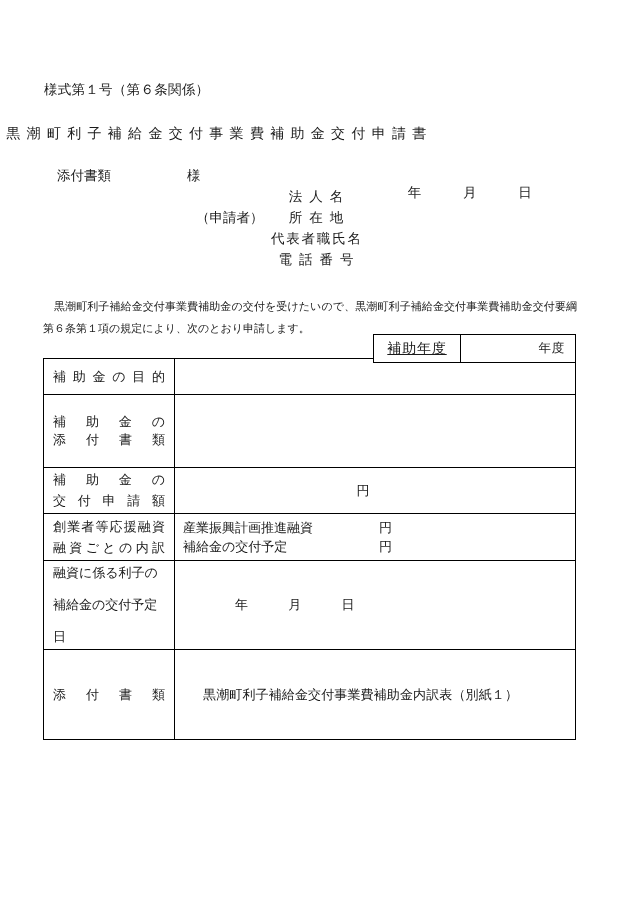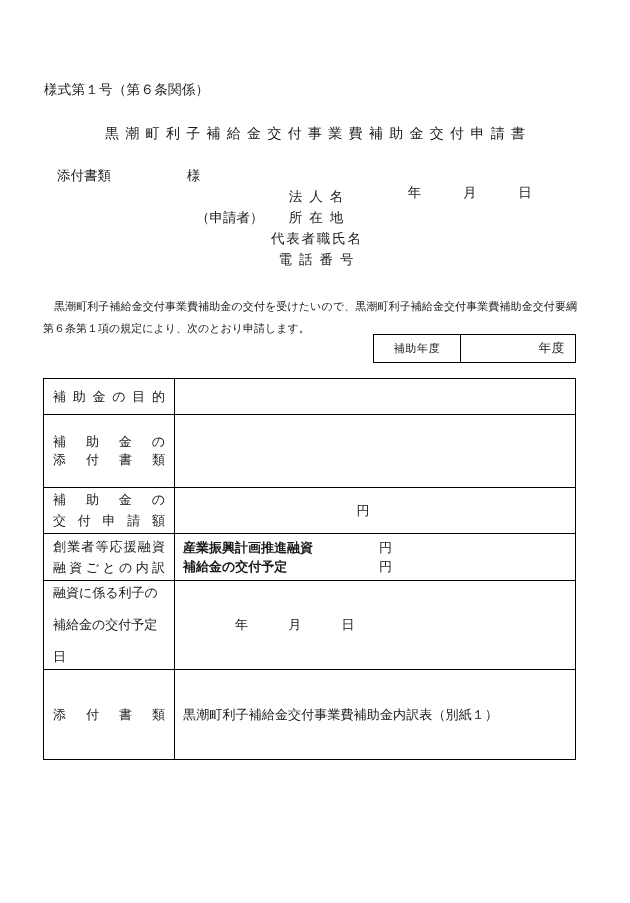--- a/index.html
+++ b/index.html
@@ -32,21 +32,20 @@
   #form-number {
     left: 44px;
     top: 44px;
     font-size: 13.5px;
     letter-spacing: 0.02em;
   }
   #doc-title {
     left: 0;
     top: 88px;
     width: 630px;
-    text-align: center;
     font-size: 14px;
     letter-spacing: 0.45em;
     text-indent: 0.45em;
     white-space: nowrap;
   }
   #addressee {
     left: 57px;
     top: 130px;
     font-size: 13.5px;
   }
@@ -120,40 +119,41 @@
     display: flex;
     background: #fff;
     z-index: 3;
   }
   #fiscal-year-box .fy-label {
     width: 87px;
     border-right: 1.3px solid #000;
     display: flex;
     align-items: center;
     justify-content: center;
-    font-size: 11px;
+    font-size: 14px;
     letter-spacing: 0.06em;
     box-sizing: border-box;
+    text-decoration: underline;
   }
   #fiscal-year-box .fy-value {
     flex: 1;
     display: flex;
     align-items: center;
     justify-content: flex-end;
     padding-right: 10px;
     font-size: 12.5px;
     letter-spacing: 0.06em;
     box-sizing: border-box;
   }
 
   
   #main-table {
     position: absolute;
     left: 43px;
-    top: 378px;
+    top: 358px;
     width: 533px;
     border-collapse: collapse;
     table-layout: fixed;
     background: #fff;
     z-index: 2;
   }
   #main-table td {
     border: 1.3px solid #000;
     font-size: 13px;
     vertical-align: middle;
@@ -223,35 +223,35 @@
     display: block;
     line-height: 19px;
   }
   .loan-row {
     display: block;
     white-space: nowrap;
   }
   .loan-row .loan-name {
     display: inline-block;
     width: 196px;
-    font-weight: bold;
   }
   .loan-row .loan-unit {
     display: inline-block;
   }
   .date-inline {
     display: block;
     padding-left: 52px;
     letter-spacing: 1.05em;
     font-size: 13px;
   }
   .attach-text {
     display: block;
     font-size: 13px;
     letter-spacing: 0.01em;
+    margin-left: 20px;
   }
 </style>
 </head>
 <body>
 
 <div class="page">
 
   <div class="abs" id="form-number">様式第１号（第６条関係）</div>
 
   <div class="abs" id="doc-title">黒潮町利子補給金交付事業費補助金交付申請書</div>

